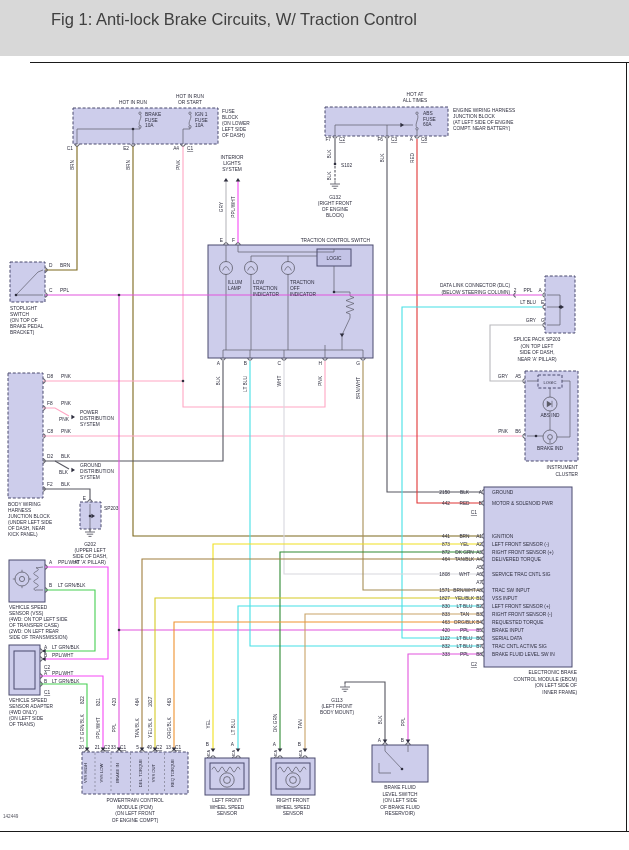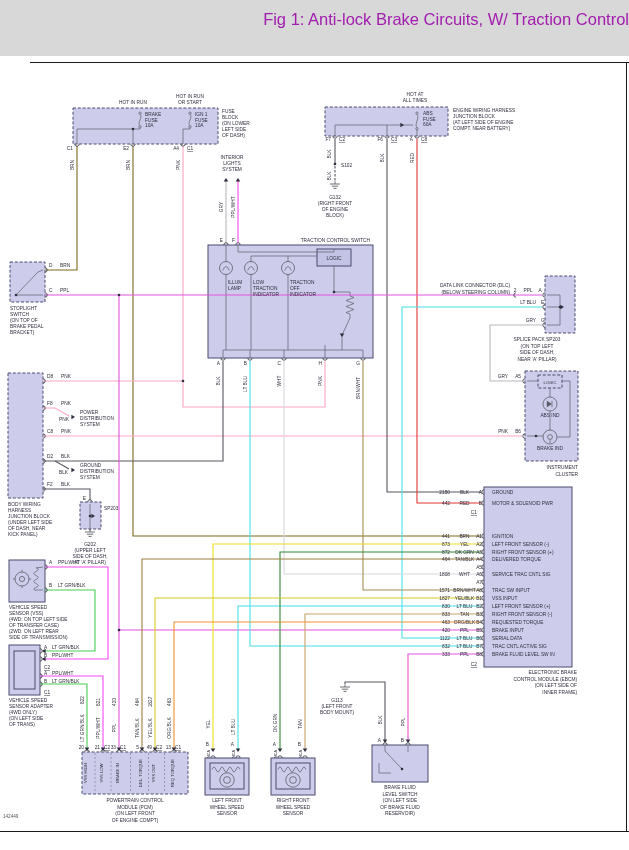--- a/index.html
+++ b/index.html
@@ -1,19 +1,19 @@
 <!DOCTYPE html>
 <html><head>
 <meta charset="utf-8">
 <style>
   html,body{margin:0;padding:0;background:#ffffff;}
   body{width:629px;height:850px;position:relative;font-family:"Liberation Sans",sans-serif;overflow:hidden;}
   .titlebar{position:absolute;left:0;top:0;width:629px;height:56px;background:#d8d8d8;}
-  .titlebar .t{width:100%;box-sizing:border-box;padding:10px 0 0 51px;text-align:right;
-    font-size:16.5px;color:#a21caf;}
+  .titlebar .t{width:100%;box-sizing:border-box;padding:10px 0 0 51px;text-align:left;
+    font-size:16.5px;color:#404040;}
   .rule-top{position:absolute;left:30px;top:62px;width:599px;height:0;border-top:1.6px solid #1a1a1a;}
   .rule-bottom{position:absolute;left:0;top:831px;width:629px;height:0;border-top:1.6px solid #1a1a1a;}
   .rule-right{position:absolute;left:626px;top:62px;width:0;height:769px;border-left:1.4px solid #1a1a1a;}
   .watermark{position:absolute;left:3px;top:814px;font-size:4.6px;color:#55555f;}
   svg{position:absolute;left:0;top:0;}
   text{font-family:"Liberation Sans",sans-serif;}
 </style>
 </head>
 <body>
 

